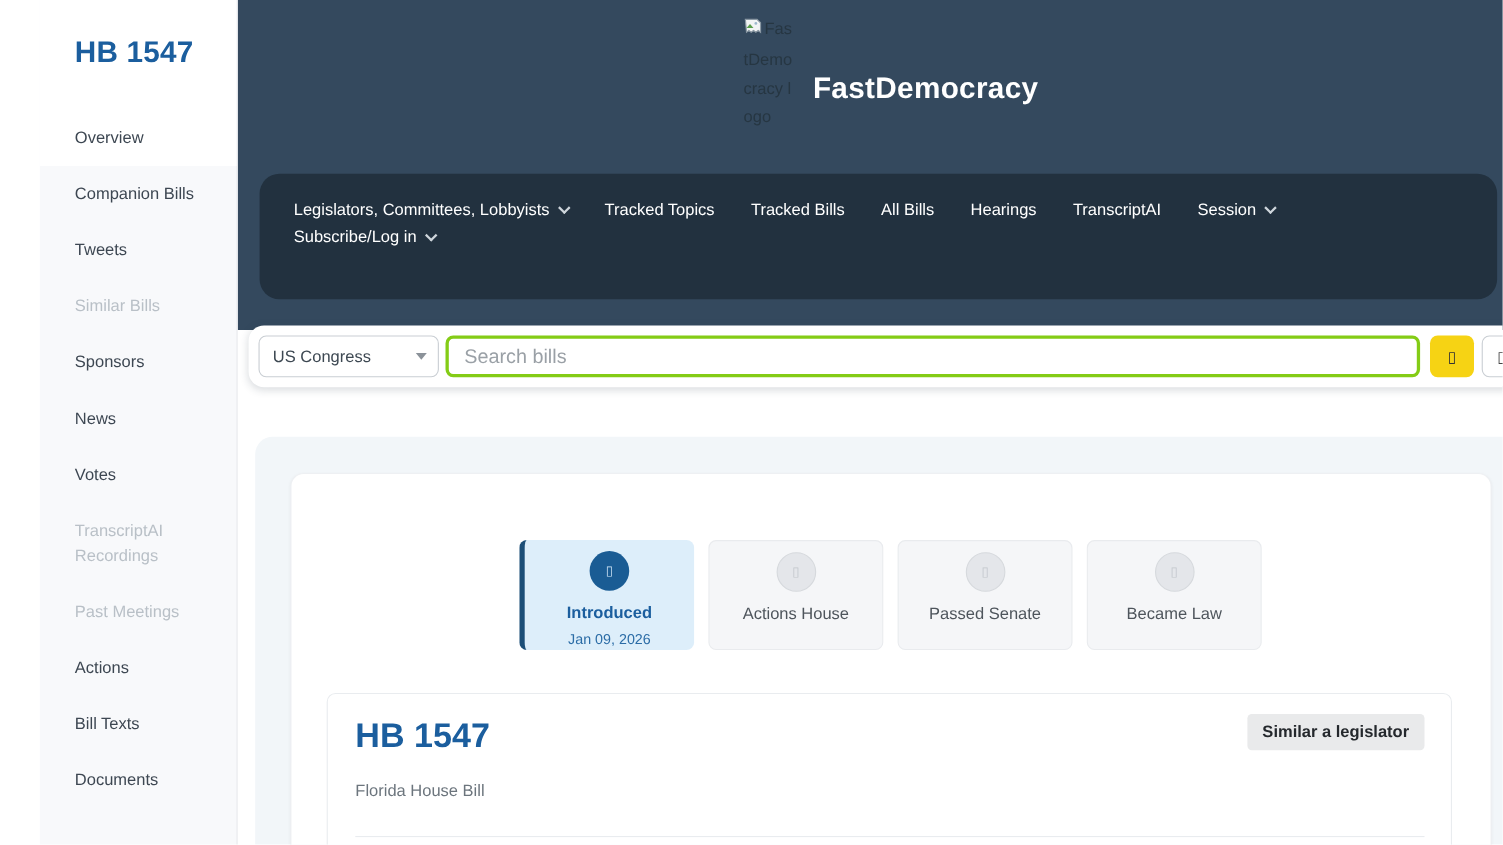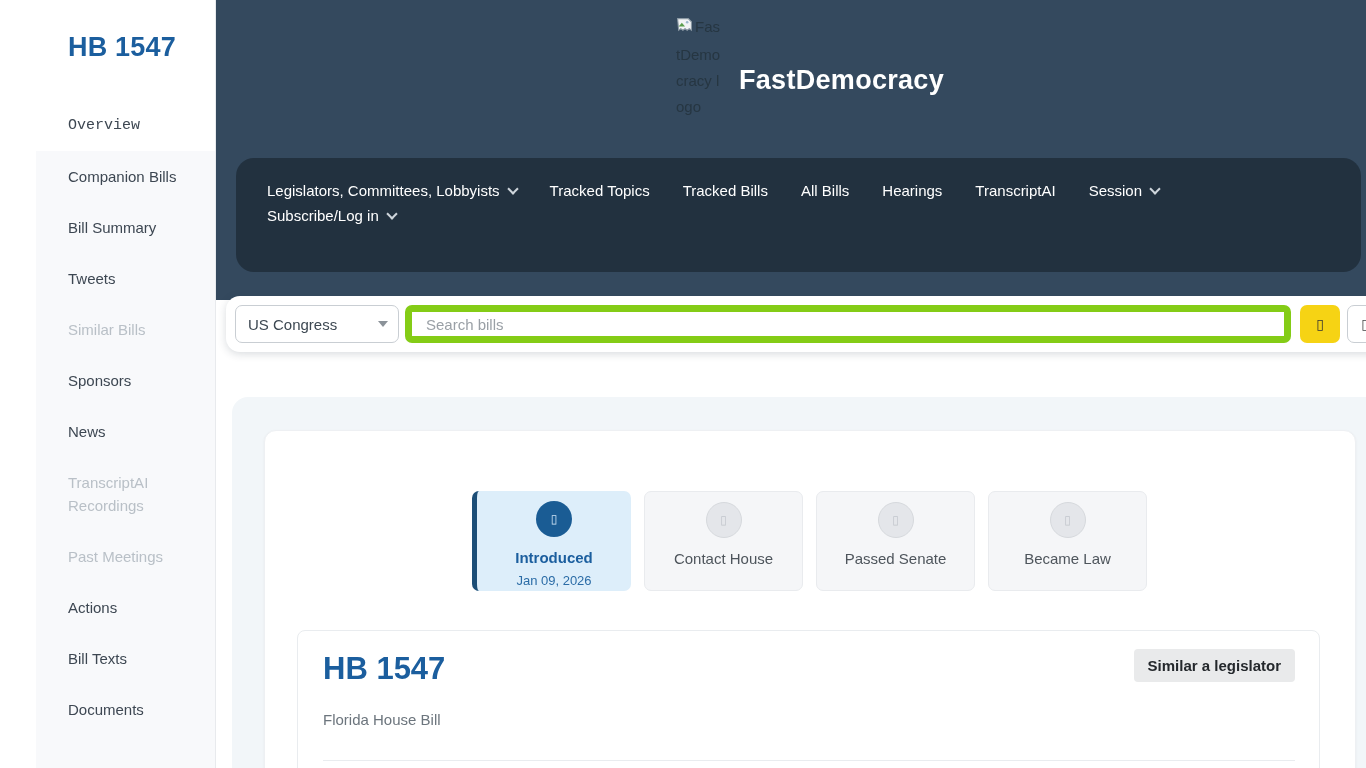--- a/index.html
+++ b/index.html
@@ -7,21 +7,21 @@
   body { font-family: "Liberation Sans", sans-serif; background:#fff; }
   .page { position:relative; width:1366px; height:768px; overflow:hidden; background:#fff;margin-left:36px; }
 
   
   .sidebar { position:absolute; left:0; top:0; width:180px; height:768px;
              background:#f8f9fb; border-right:1px solid #e8eaed; z-index:5; }
   .sidebar-head { background:#fff; height:100px; padding:32px 0 0 32px; }
   .sidebar-title { color:#1b5e9e; font-size:27px; font-weight:bold; letter-spacing:.2px; }
   .menu-item { padding:14px 20px 14px 32px; font-size:15px; line-height:23px;
                color:#3d4752; cursor:pointer; }
-  .menu-item.active { background:#fff;font-family:Liberation Mono, monospace; }
+  .menu-item.active { background:#fff; }
   .menu-item.disabled { color:#b9c0c7; cursor:default; }
 
   
   .header { position:absolute; left:180px; top:0; width:1186px; height:300px; background:#34495e; }
   .logo-block { position:absolute; left:460px; top:14px; width:48px; color:#263642;
                 font-size:15px; line-height:26px; word-break:break-all; cursor:pointer; }
   .broken-icon { display:inline-block; vertical-align:-2px; margin-right:2px; }
   .brand-title { position:absolute; left:523px; top:65px; color:#fff; font-size:27px;
                  font-weight:bold; letter-spacing:.3px; cursor:pointer; }
 
@@ -39,22 +39,22 @@
   .header-notch { position:absolute; left:1355px; top:300px; width:11px; height:56px; background:#34495e; }
   .search-wrap { position:absolute; left:190px; top:296px; width:1166px; height:56px;
                  background:#fff; border-radius:14px; box-shadow:0 2px 8px rgba(40,55,70,.18);
                  display:flex; align-items:center; padding:9px 9px; z-index:6; }
   .jurisdiction { width:164px; height:38px; border:1px solid #c9ced3; border-radius:7px;
                   display:flex; align-items:center; padding:0 10px 0 12px; color:#3d4852;
                   font-size:15px; cursor:pointer; background:#fff; }
   .jurisdiction .spacer { flex:1; }
   .sel-caret { width:0; height:0; border-left:5px solid transparent; border-right:5px solid transparent;
                border-top:6px solid #8b9299; }
-  .search-input { flex:1; height:38px; border:7px solid #84cc16; border-radius:7px;
-                  margin-left:6px; padding:0 14px; font-size:15px; color:#333;
+  .search-input { flex:1; height:38px; border:3px solid #84cc16; border-radius:7px;
+                  margin-left:6px; padding:0 14px; font-size:18px; color:#333;
                   font-family:"Liberation Sans", sans-serif; outline:none; }
   .search-input::placeholder { color:#9aa0a6; }
   .btn-search { width:40px; height:38px; margin-left:9px; border:none; border-radius:7px;
                 background:#f6d314; font-size:14px; color:#333; cursor:pointer; }
   .btn-aux { width:36px; height:38px; margin-left:7px; border:1px solid #c9ced3; border-radius:7px;
              background:#fff; font-size:14px; color:#444; cursor:pointer; }
 
   
   .main-panel { position:absolute; left:196px; top:397px; width:1170px; height:371px;
                 background:#f2f6f9; border-radius:16px 16px 0 0; }
@@ -155,21 +155,21 @@
           <div class="step-circle">
               <span>▯</span>
             </div>
           <div class="step-label">Introduced</div>
           <div class="step-date">Jan 09, 2026</div>
         </div>
         <div class="step">
           <div class="step-circle">
               <span>▯</span>
             </div>
-          <div class="step-label">Contact House</div>
+          <div class="step-label">Actions House</div>
         </div>
         <div class="step">
           <div class="step-circle">
               <span>▯</span>
             </div>
           <div class="step-label">Passed Senate</div>
         </div>
         <div class="step">
           <div class="step-circle">
               <span>▯</span>
@@ -188,25 +188,25 @@
     </div>
   </div>
 
   <div class="sidebar">
     <div class="sidebar-head">
       <div class="sidebar-title">HB 1547</div>
     </div>
     <div class="menu">
       <div class="menu-item active">Overview</div>
       <div class="menu-item">Companion Bills</div>
-      <div class="menu-item">Bill Summary</div>
       <div class="menu-item">Tweets</div>
       <div class="menu-item disabled">Similar Bills</div>
       <div class="menu-item">Sponsors</div>
       <div class="menu-item">News</div>
+      <div class="menu-item">Votes</div>
       <div class="menu-item disabled">TranscriptAI Recordings</div>
       <div class="menu-item disabled">Past Meetings</div>
       <div class="menu-item">Actions</div>
       <div class="menu-item">Bill Texts</div>
       <div class="menu-item">Documents</div>
     </div>
   </div>
 
 </div>
 

